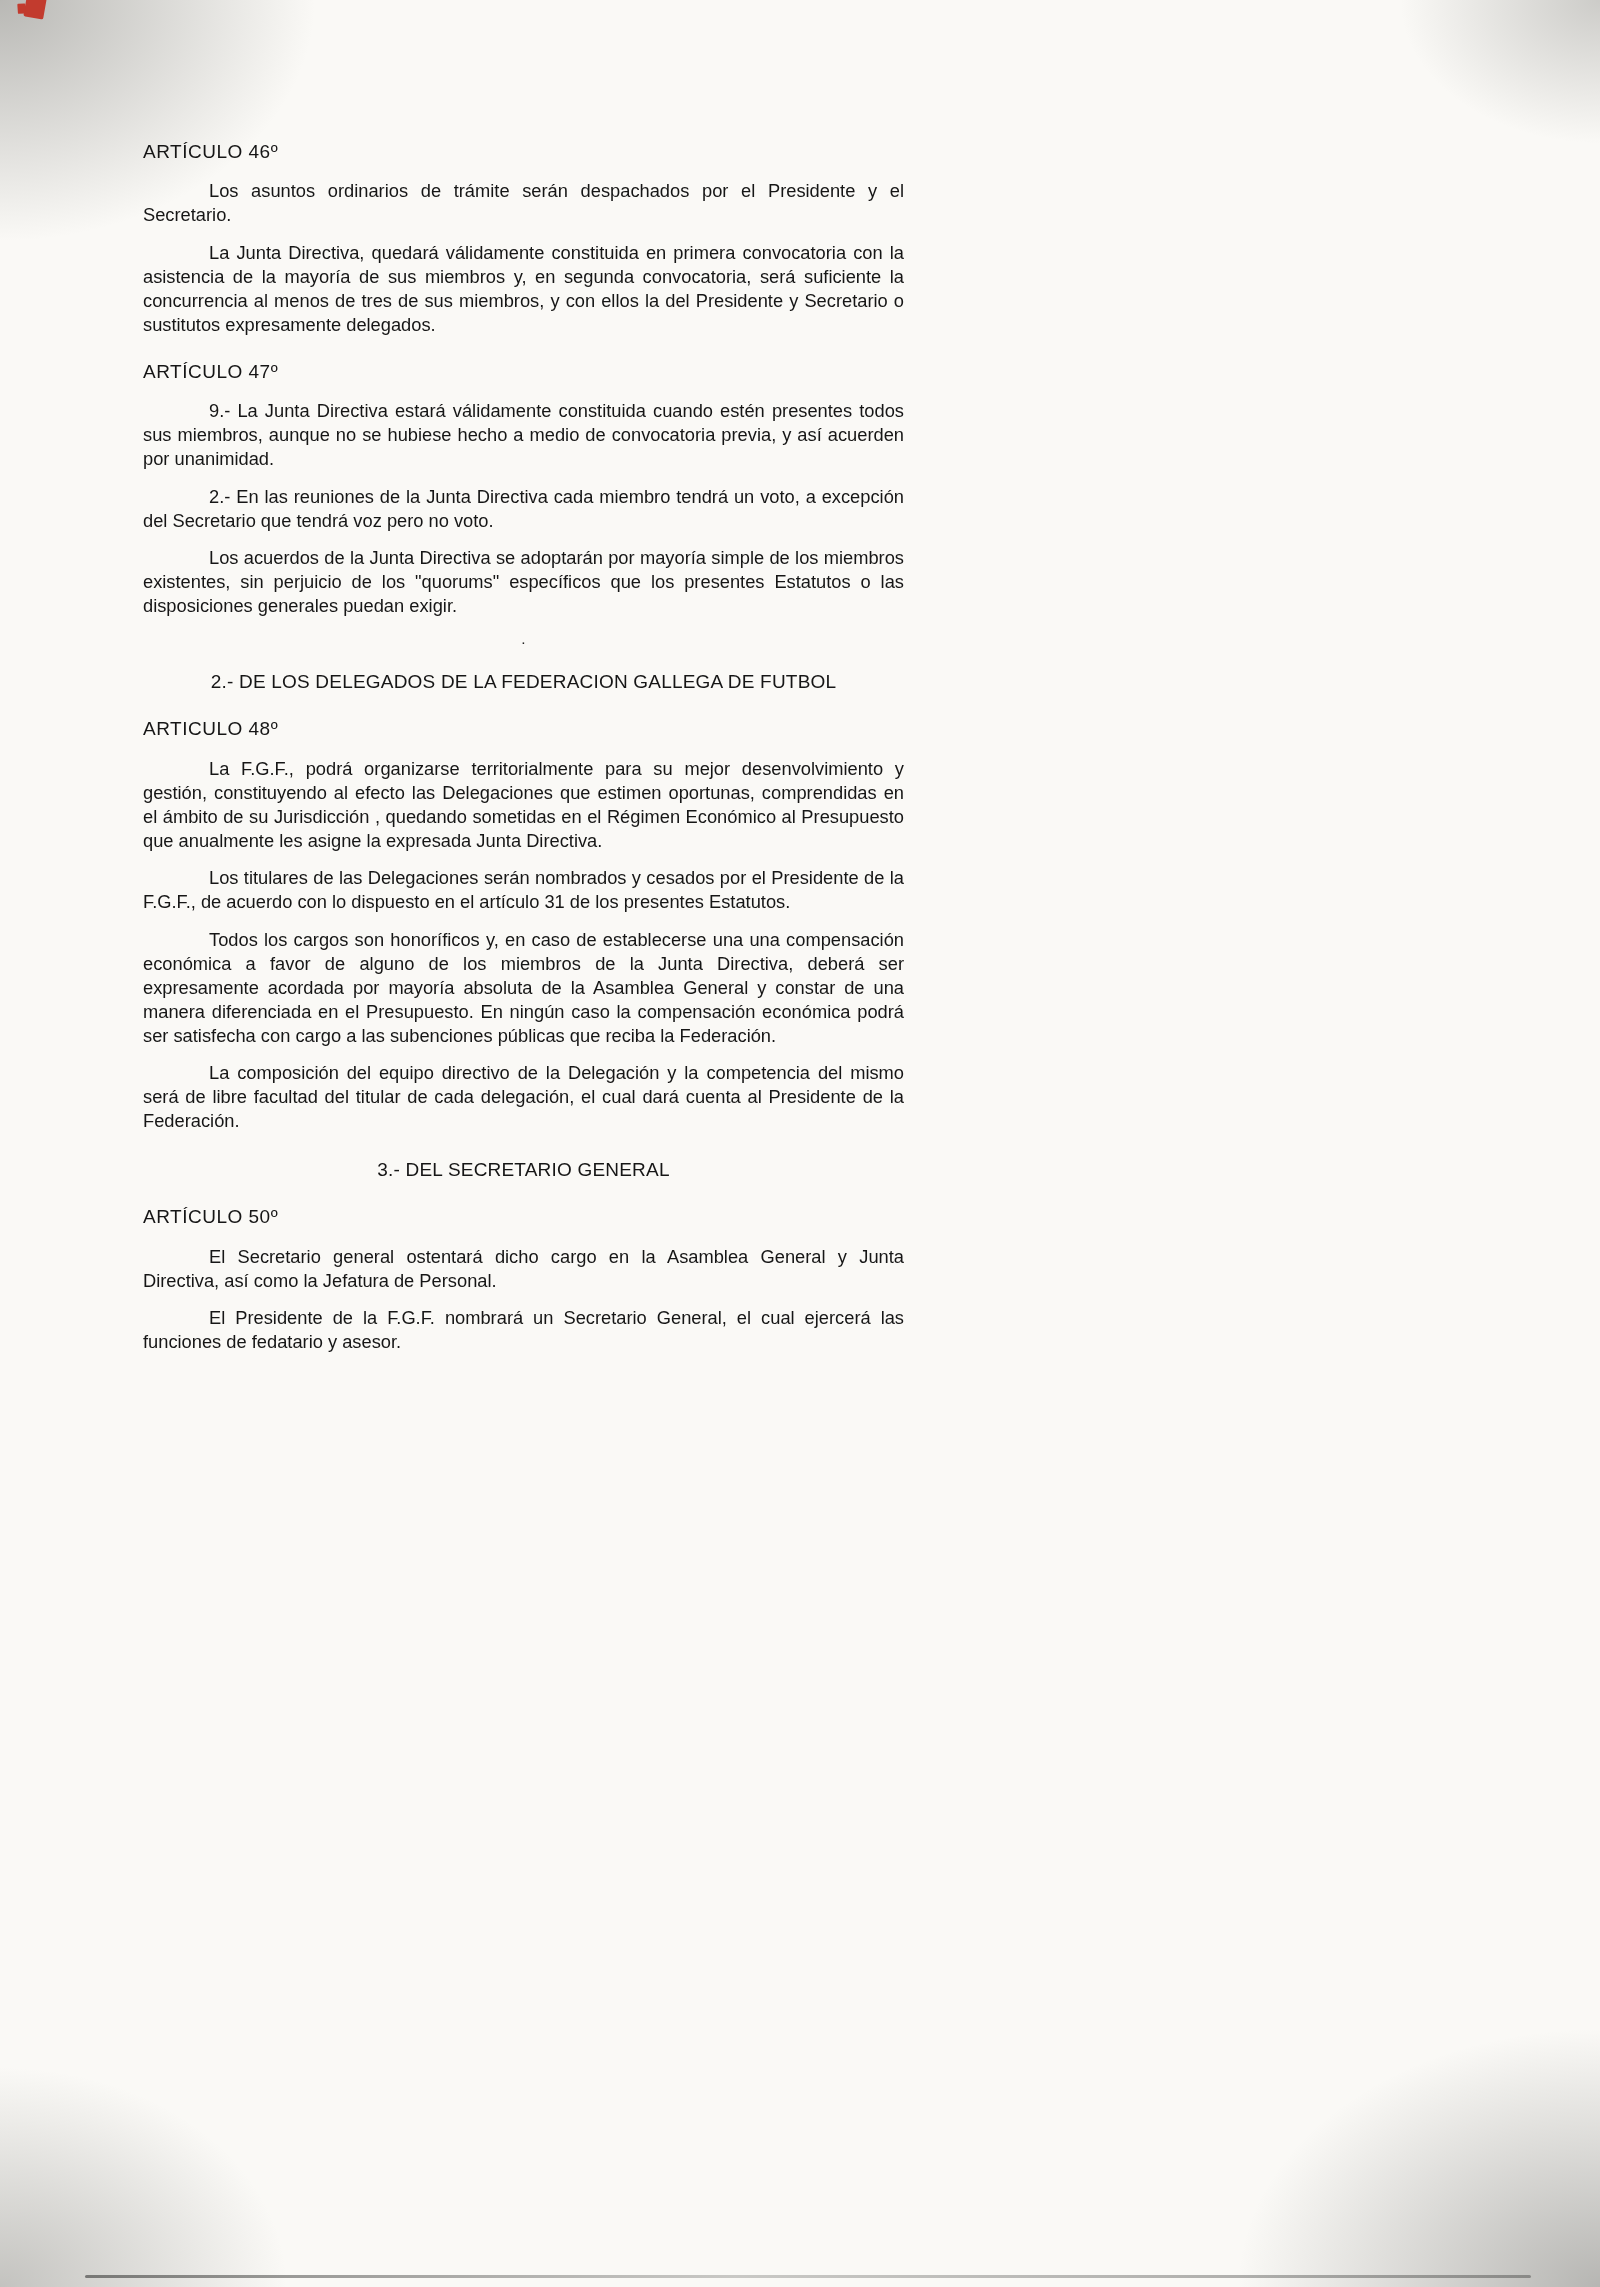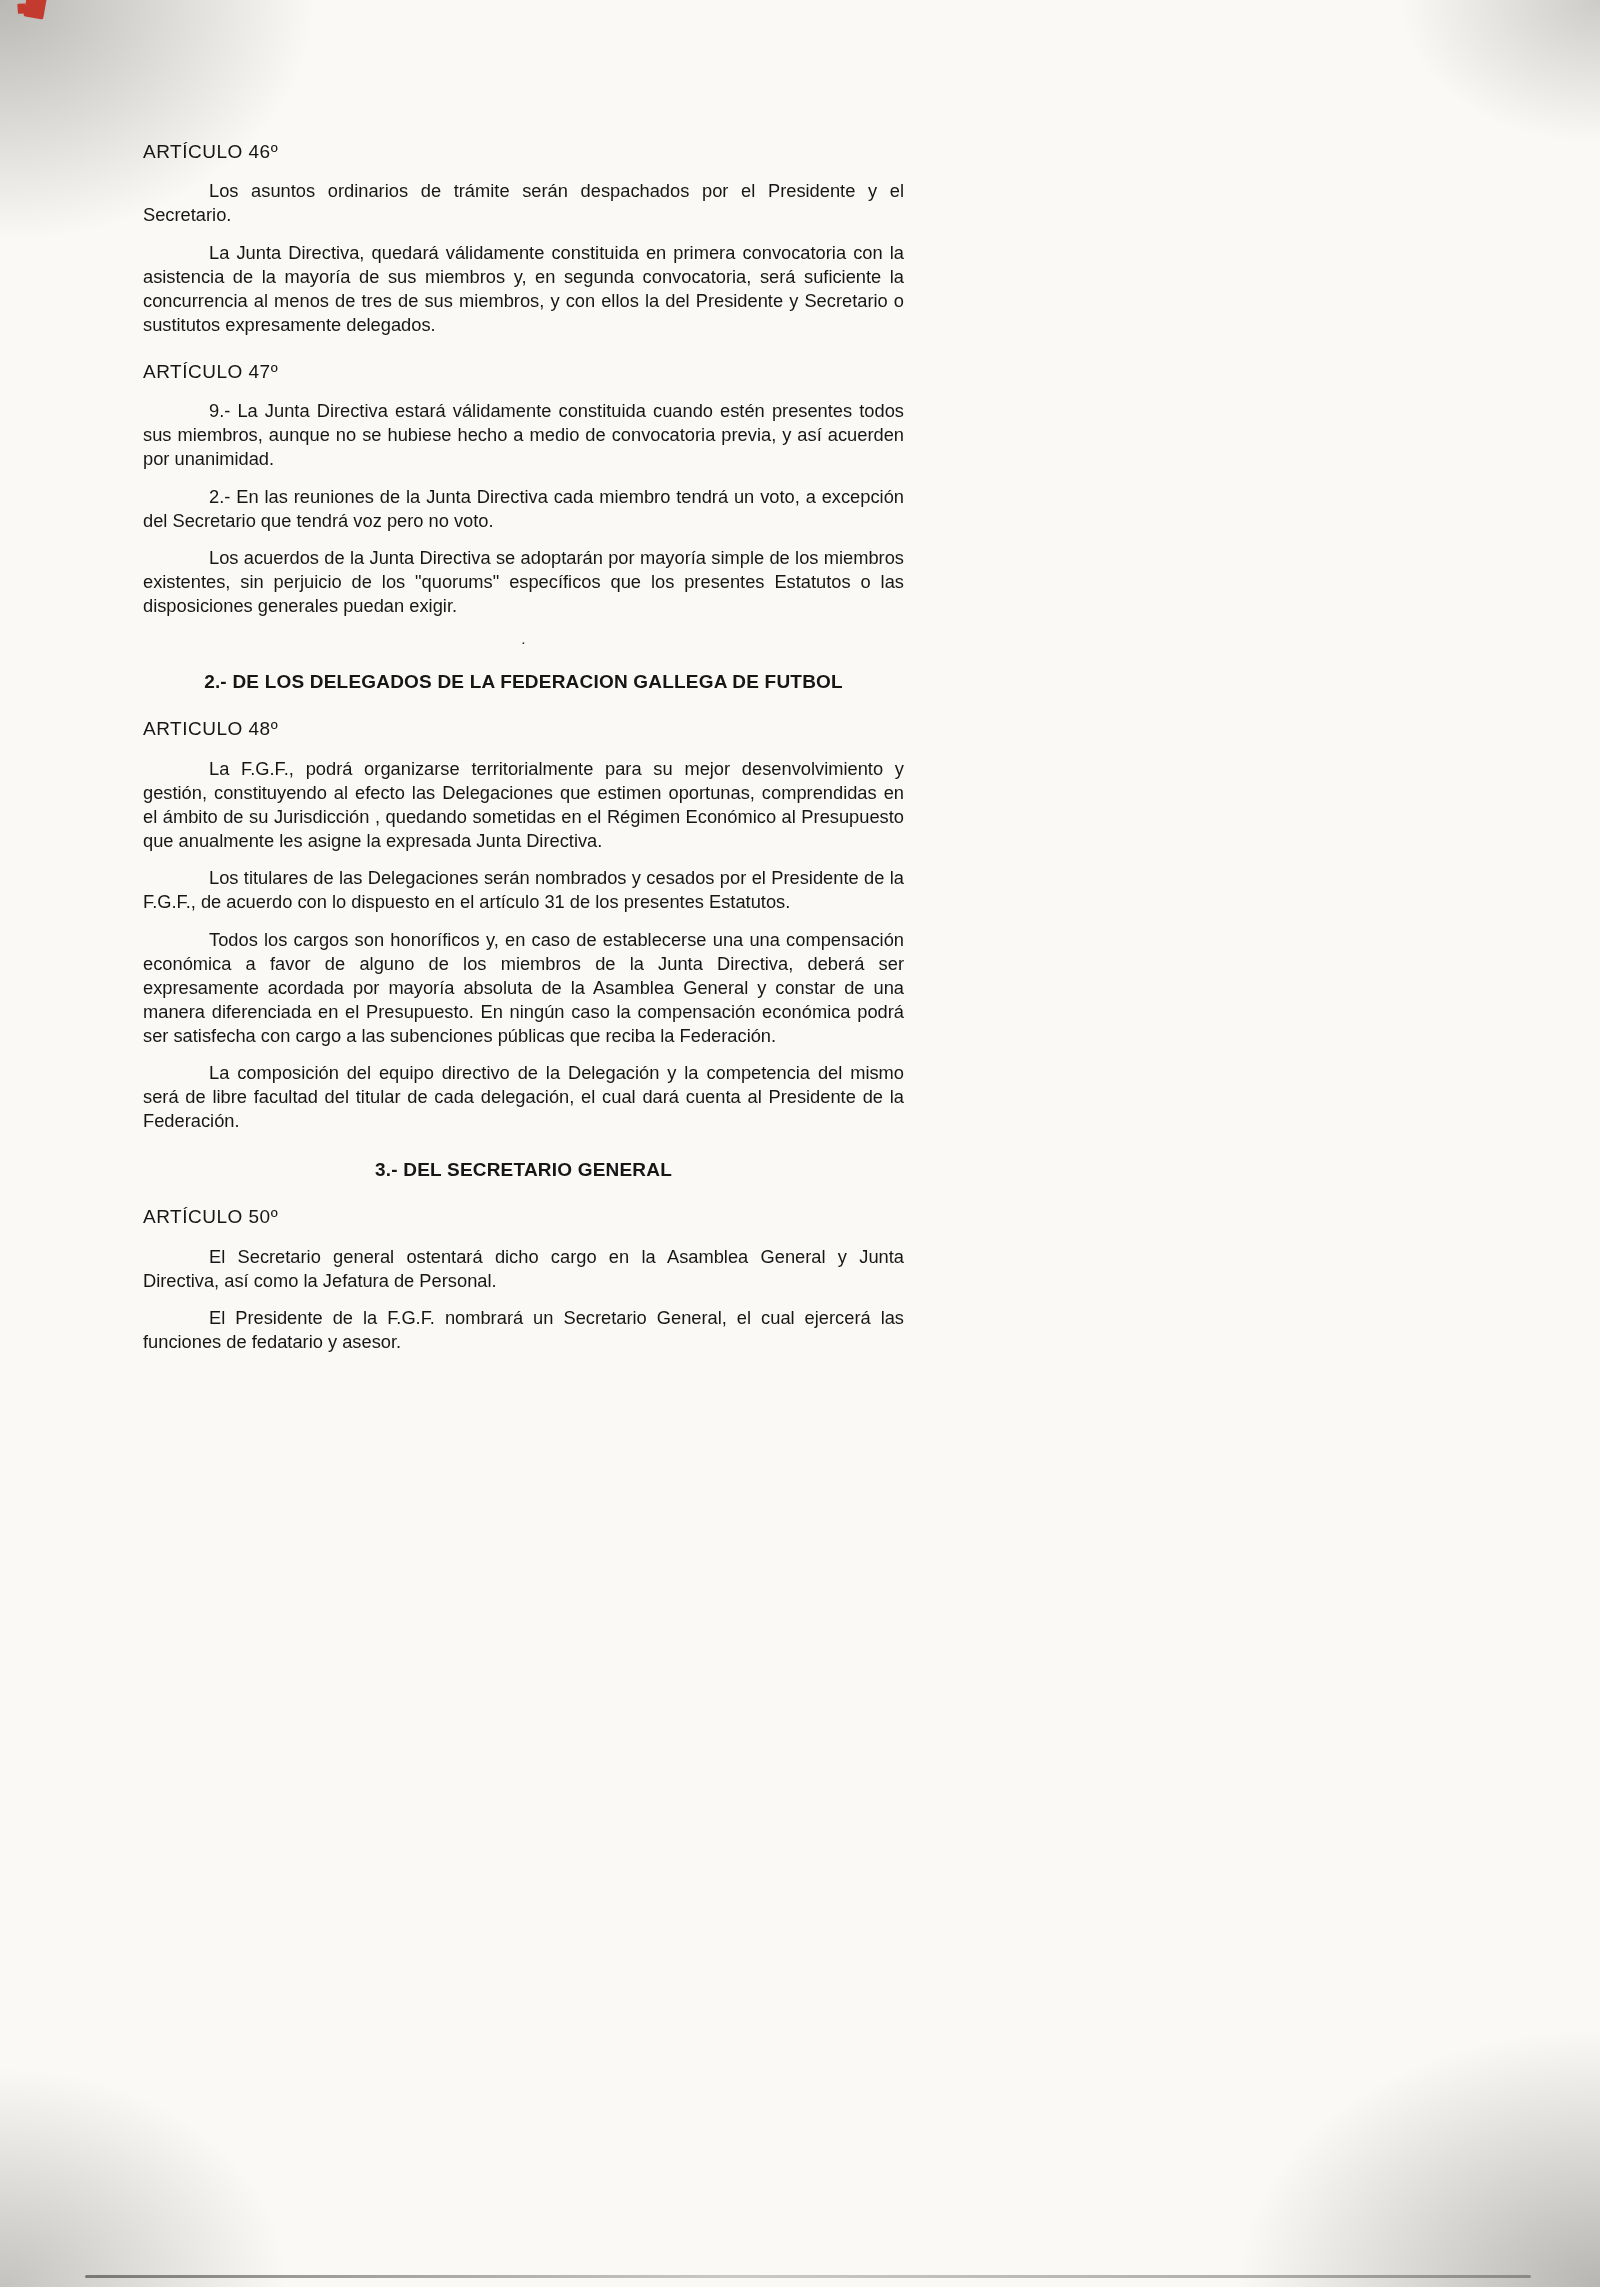--- a/index.html
+++ b/index.html
@@ -33,21 +33,21 @@
     transform: rotate(10deg); border-radius: 1.9px; }
   .red-mark::after { content: ""; position: absolute; left: -6.8px; top: 8.7px; width: 7.7px; height: 9.7px;
     background: inherit; border-radius: 1px; transform: rotate(-14deg); }
 
   
   .content { position: absolute; left: 143px; top: 120px; width: 761px;
     color: #161616; font-size: 18.3px; line-height: 24px; margin-top: 20px; }
   .art { font-size: 19px; font-weight: 400; letter-spacing: 0.5px; margin: 23px 0 15.4px; }
   .art.first { margin-top: 0; }
   .para { margin: 0 0 13.5px; text-align: justify; text-indent: 66px; }
-  .sect { font-weight: 700; text-align: center; font-size: 19px; letter-spacing: 0.2px; margin: 25px 0 23px; }
+  .sect { font-weight: 400; text-align: center; font-size: 19px; letter-spacing: 0.2px; margin: 25px 0 23px; }
   .dotline { text-align: center; font-size: 15.4px; line-height: 13.5px; margin: 3.9px 0 1.9px; color: #222; }
 </style>
 </head>
 <body>
 
 <div class="page">
 
   <div class="shade tl"></div>
   <div class="shade tr"></div>
   <div class="shade bl"></div>

